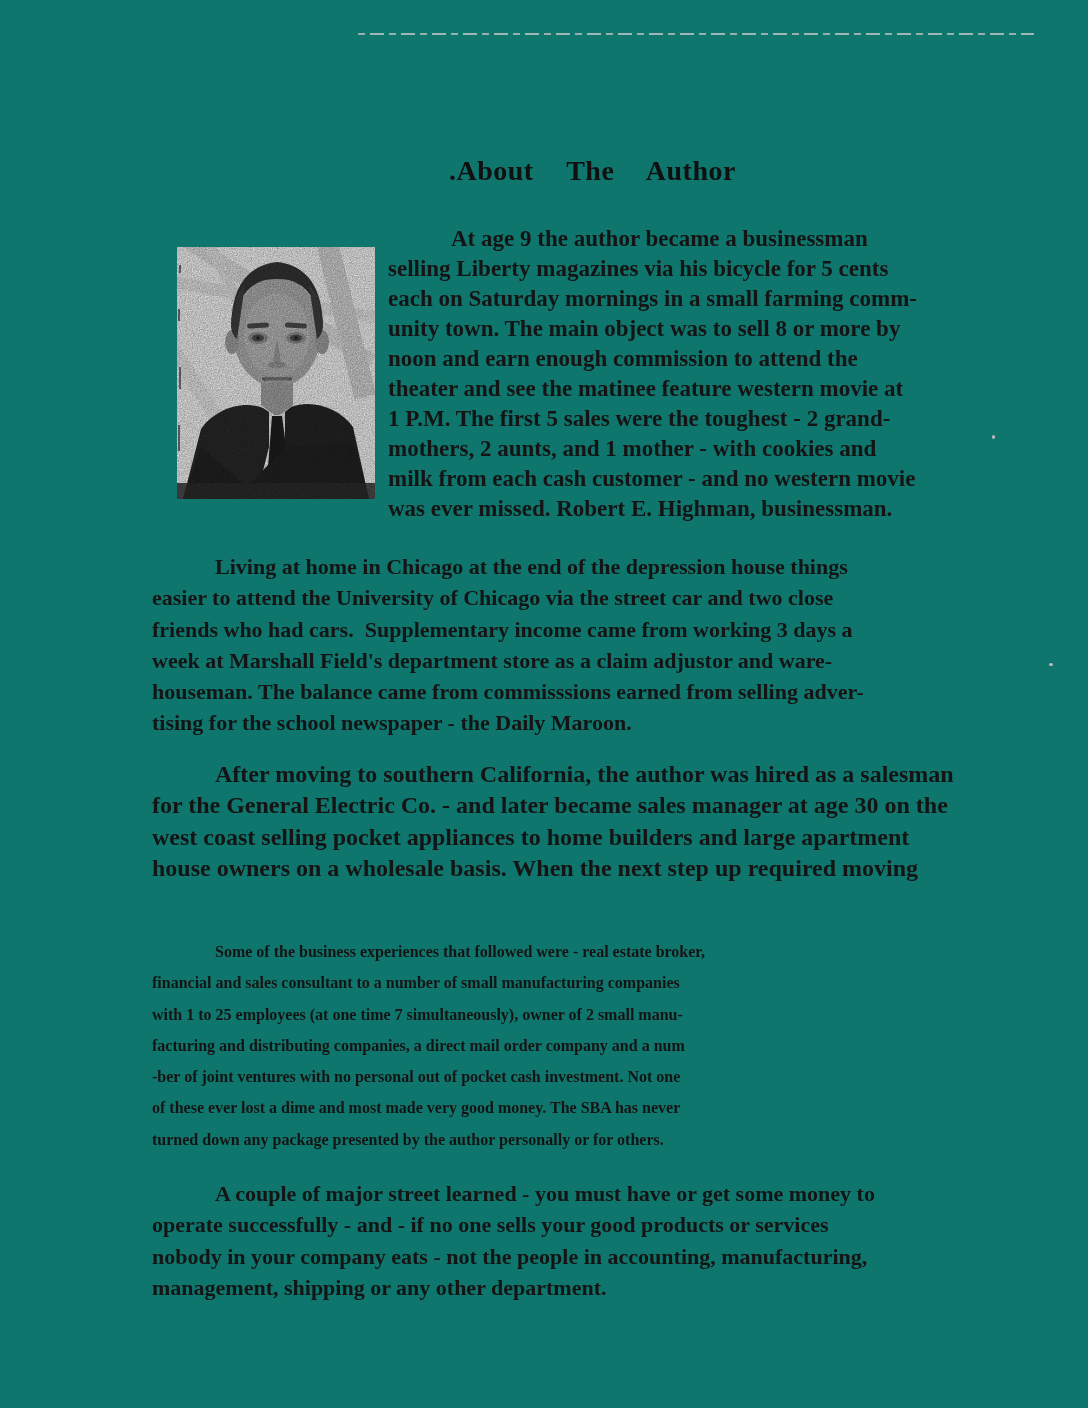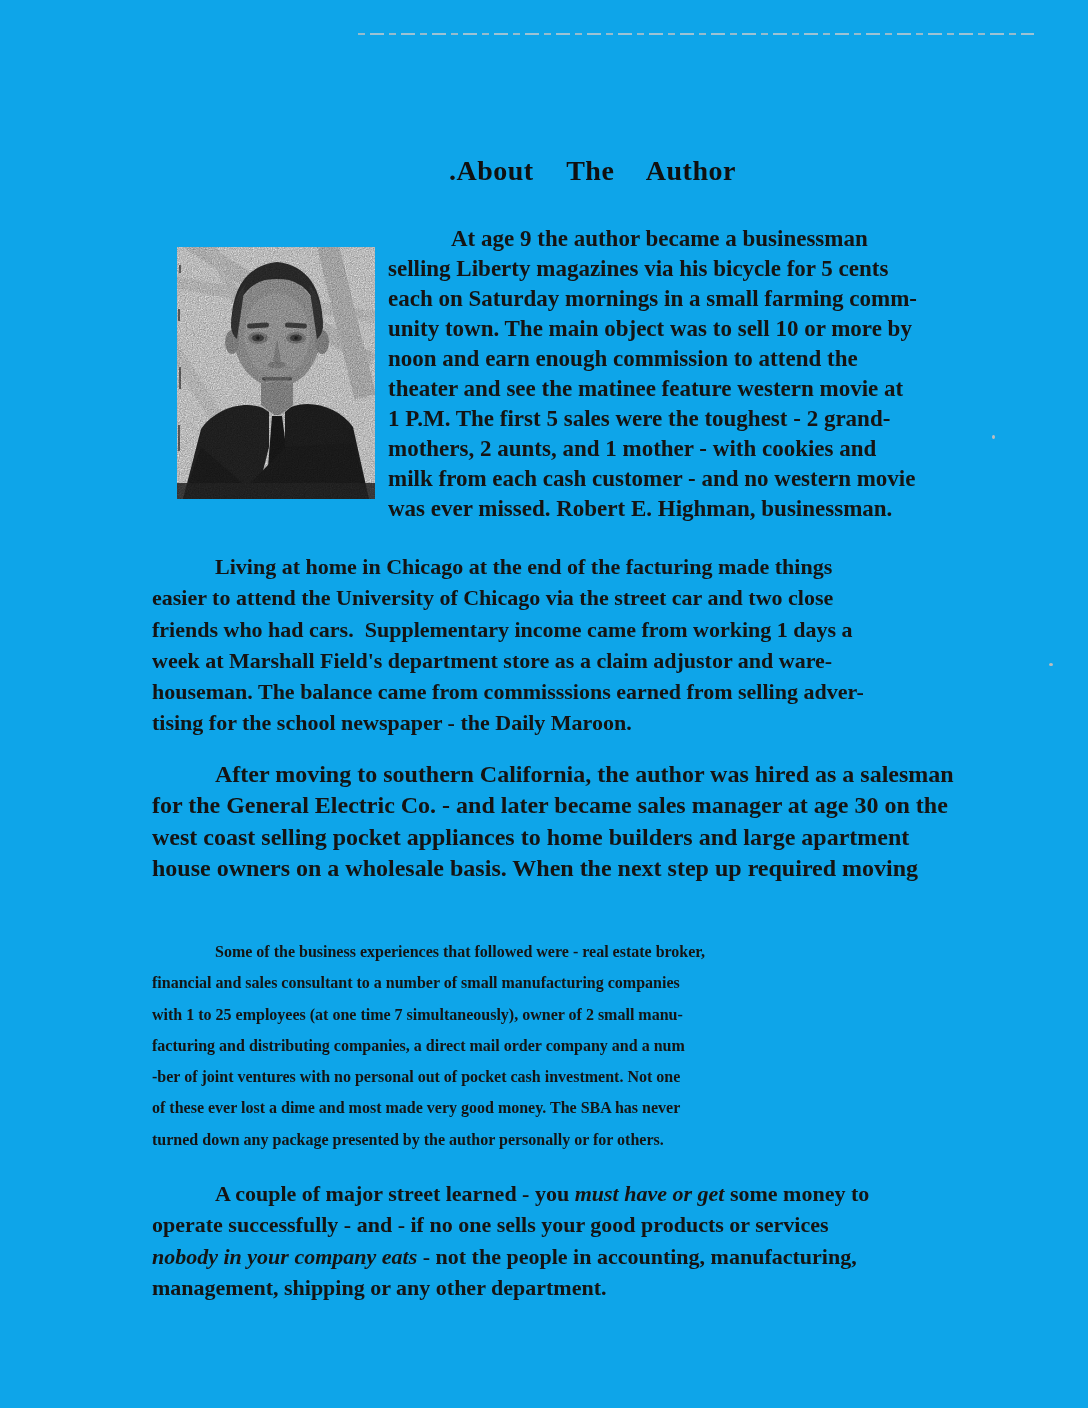--- a/index.html
+++ b/index.html
@@ -1,21 +1,21 @@
 <!DOCTYPE html>
 <html><head>
 <meta charset="utf-8">
 <style>
   html,body{margin:0;padding:0;}
   body{
     width:1088px;height:1408px;position:relative;background:#ffffff;
     font-family:"Liberation Serif","DejaVu Serif",serif;color:#141414;
     overflow:hidden;
   }
-  .page{position:absolute;inset:0;background:#0ea5e9;}
+  .page{position:absolute;inset:0;background:#0f766e;}
 
   
   .scan-line{
     position:absolute;left:358px;top:33px;width:676px;height:2px;opacity:.75;
     background:repeating-linear-gradient(90deg,#c3c3c3 0 7px,transparent 7px 12px,#cccccc 12px 26px,transparent 26px 31px);
   }
   .speck{position:absolute;background:#bdbdbd;border-radius:50%;}
   .s1{left:992px;top:435px;width:3px;height:4px;}
   .s2{left:1049px;top:663px;width:4px;height:3px;}
 
@@ -26,21 +26,21 @@
   }
 
   .photo{
     position:absolute;left:177px;top:247px;width:198px;height:252px;margin:0;
   }
   .photo svg{display:block;}
 
   .para{position:absolute;font-weight:700;}
   .line{white-space:pre;}
   .line.indent{padding-left:63px;}
-  .it{font-style:italic;}
+  .it{}
 
   .p0{left:388px;top:224px;font-size:23px;line-height:30px;}
   .p1{left:152px;top:551px;font-size:22px;line-height:31.3px;}
   .p2{left:152px;top:759px;font-size:24px;line-height:31.3px;}
   .p3{left:152px;top:936px;font-size:16px;line-height:31.3px;}
   .p4{left:152px;top:1178px;font-size:22px;line-height:31.3px;}
 </style>
 </head>
 <body>
 
@@ -123,32 +123,32 @@
 
         <rect x="0" y="0" width="198" height="252" filter="url(#noise)" opacity="0.35"></rect>
       </g>
     </svg>
   </figure>
 
   <div class="para p0">
       <div class="line indent"><span>At age 9 the author became a businessman</span></div>
       <div class="line"><span>selling Liberty magazines via his bicycle for 5 cents</span></div>
       <div class="line"><span>each on Saturday mornings in a small farming comm-</span></div>
-      <div class="line"><span>unity town. The main object was to sell 10 or more by</span></div>
+      <div class="line"><span>unity town. The main object was to sell 8 or more by</span></div>
       <div class="line"><span>noon and earn enough commission to attend the</span></div>
       <div class="line"><span>theater and see the matinee feature western movie at</span></div>
       <div class="line"><span>1 P.M. The first 5 sales were the toughest - 2 grand-</span></div>
       <div class="line"><span>mothers, 2 aunts, and 1 mother - with cookies and</span></div>
       <div class="line"><span>milk from each cash customer - and no western movie</span></div>
       <div class="line"><span>was ever missed. Robert E. Highman, businessman.</span></div>
     </div>
   <div class="para p1">
-      <div class="line indent"><span>Living at home in Chicago at the end of the facturing made things</span></div>
+      <div class="line indent"><span>Living at home in Chicago at the end of the depression house things</span></div>
       <div class="line"><span>easier to attend the University of Chicago via the street car and two close</span></div>
-      <div class="line"><span>friends who had cars.  Supplementary income came from working 1 days a</span></div>
+      <div class="line"><span>friends who had cars.  Supplementary income came from working 3 days a</span></div>
       <div class="line"><span>week at Marshall Field's department store as a claim adjustor and ware-</span></div>
       <div class="line"><span>houseman. The balance came from commisssions earned from selling adver-</span></div>
       <div class="line"><span>tising for the school newspaper - the Daily Maroon.</span></div>
     </div>
   <div class="para p2">
       <div class="line indent"><span>After moving to southern California, the author was hired as a salesman</span></div>
       <div class="line"><span>for the General Electric Co. - and later became sales manager at age 30 on the</span></div>
       <div class="line"><span>west coast selling pocket appliances to home builders and large apartment</span></div>
       <div class="line"><span>house owners on a wholesale basis. When the next step up required moving</span></div>
     </div>

